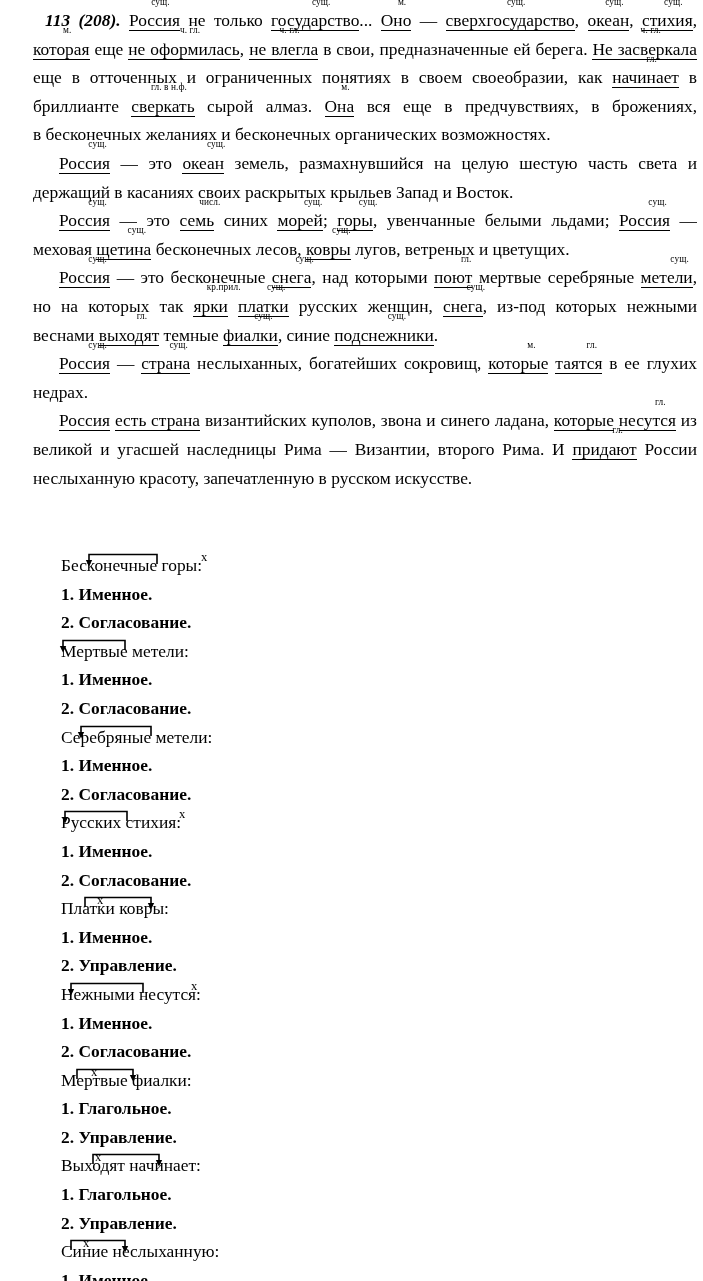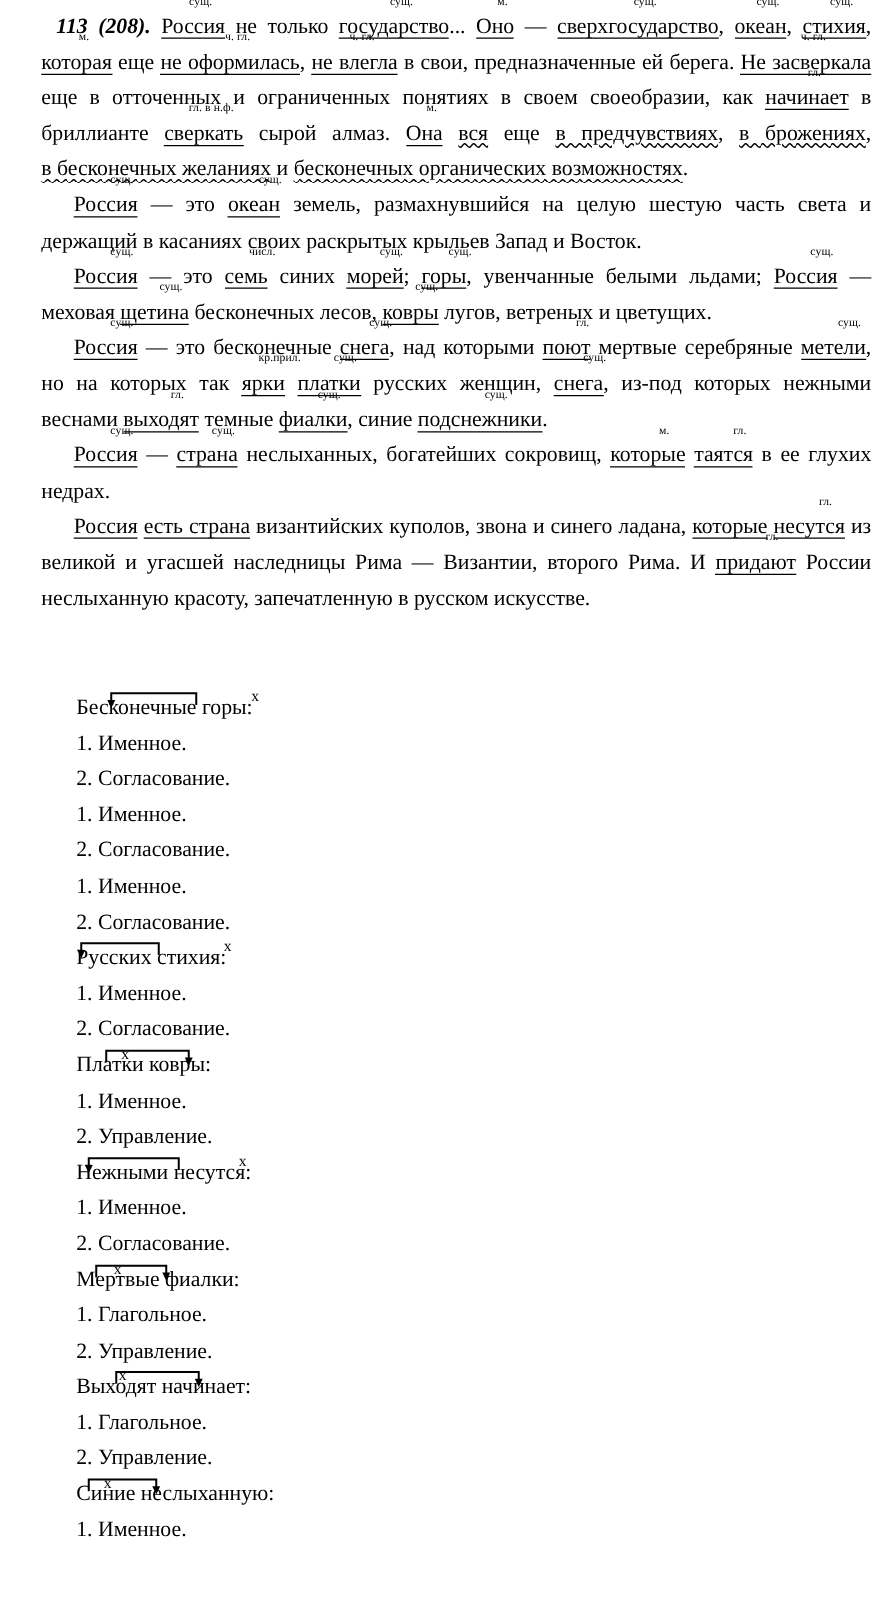--- a/index.html
+++ b/index.html
@@ -65,21 +65,20 @@
   }
 
   
   .u-solid {
     border-bottom: 1.3px solid #000;
     padding-bottom: 0px;
   }
 
   
   .u-wave {
-    text-decoration: underline;
     text-decoration-style: wavy;
     text-decoration-thickness: 0.8px;
     text-underline-offset: 1.5px;
   }
 
   
   .analysis {
     position: absolute;
     left: 33px;
     top: 551px;
@@ -91,20 +90,21 @@
   .an-head {
     position: relative;
     padding-left: 28px;
     height: 28.6px;
     white-space: nowrap;
   }
   .an-head .headtext { position: relative; }
   .an-item {
     padding-left: 28px;
     white-space: nowrap;
+    font-weight: bold;
   }
 
   
   .arrow {
     position: absolute;
     pointer-events: none;
   }
   .arrow svg { display: block; overflow: visible; }
   .xmark {
     position: absolute;
@@ -132,24 +132,36 @@
         <div class="an-head"><span class="arrow" style="left: 0px; top: -1px;">
             <svg width="180" height="16">
               <path d="M 124 14 L 124 4.5 L 56 4.5 L 56 12" fill="none" stroke="#000" stroke-width="1.6"></path>
               <path d="M 52.8 10 L 59.2 10 L 56 16.5 Z" fill="#000"></path>
             </svg>
           </span><span class="xmark" style="left: 168px; top: 0px;">x</span><span class="headtext">Бесконечные горы:</span></div>
         <div class="an-item">1. Именное.</div>
         <div class="an-item">2. Согласование.</div>
       </div>
       <div class="an-block">
-        <div class="an-item">1. Именное.</div>
-        <div class="an-item">2. Согласование.</div>
-      </div>
-      <div class="an-block">
+        <div class="an-head"><span class="arrow" style="left: 0px; top: -1px;">
+            <svg width="132" height="16">
+              <path d="M 92 14 L 92 4.5 L 30 4.5 L 30 12" fill="none" stroke="#000" stroke-width="1.6"></path>
+              <path d="M 26.8 10 L 33.2 10 L 30 16.5 Z" fill="#000"></path>
+            </svg>
+          </span><span class="headtext">Мертвые метели:</span></div>
+        <div class="an-item">1. Именное.</div>
+        <div class="an-item">2. Согласование.</div>
+      </div>
+      <div class="an-block">
+        <div class="an-head"><span class="arrow" style="left: 0px; top: -1px;">
+            <svg width="158" height="16">
+              <path d="M 118 14 L 118 4.5 L 48 4.5 L 48 12" fill="none" stroke="#000" stroke-width="1.6"></path>
+              <path d="M 44.8 10 L 51.2 10 L 48 16.5 Z" fill="#000"></path>
+            </svg>
+          </span><span class="headtext">Серебряные метели:</span></div>
         <div class="an-item">1. Именное.</div>
         <div class="an-item">2. Согласование.</div>
       </div>
       <div class="an-block">
         <div class="an-head"><span class="arrow" style="left: 0px; top: -1px;">
             <svg width="158" height="16">
               <path d="M 94 14 L 94 4.5 L 32 4.5 L 32 12" fill="none" stroke="#000" stroke-width="1.6"></path>
               <path d="M 28.8 10 L 35.2 10 L 32 16.5 Z" fill="#000"></path>
             </svg>
           </span><span class="xmark" style="left: 146px; top: 0px;">x</span><span class="headtext">Русских стихия:</span></div>

